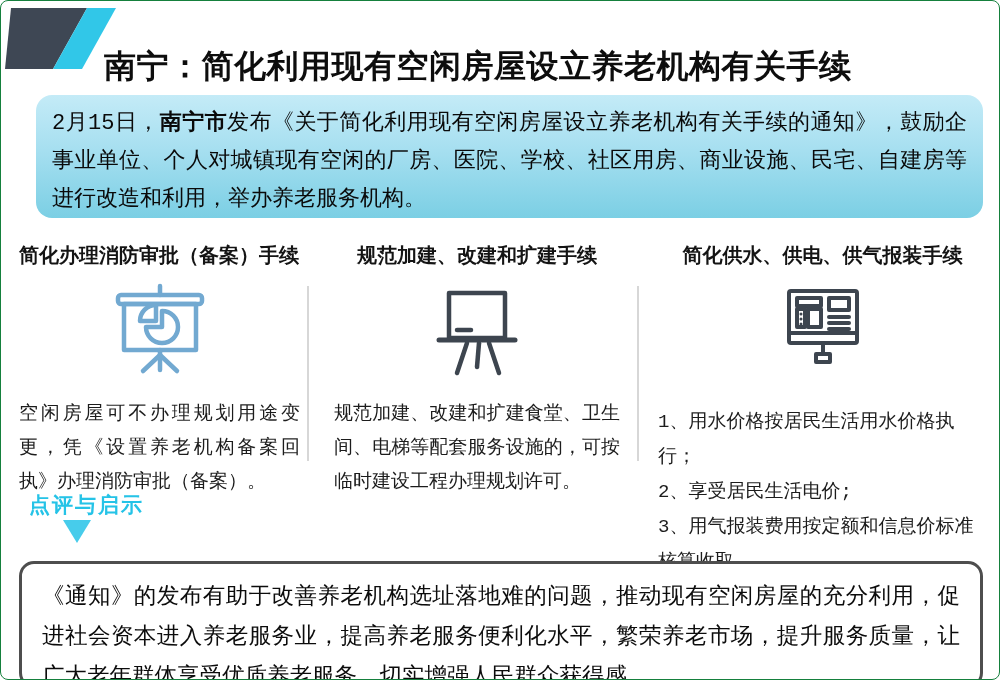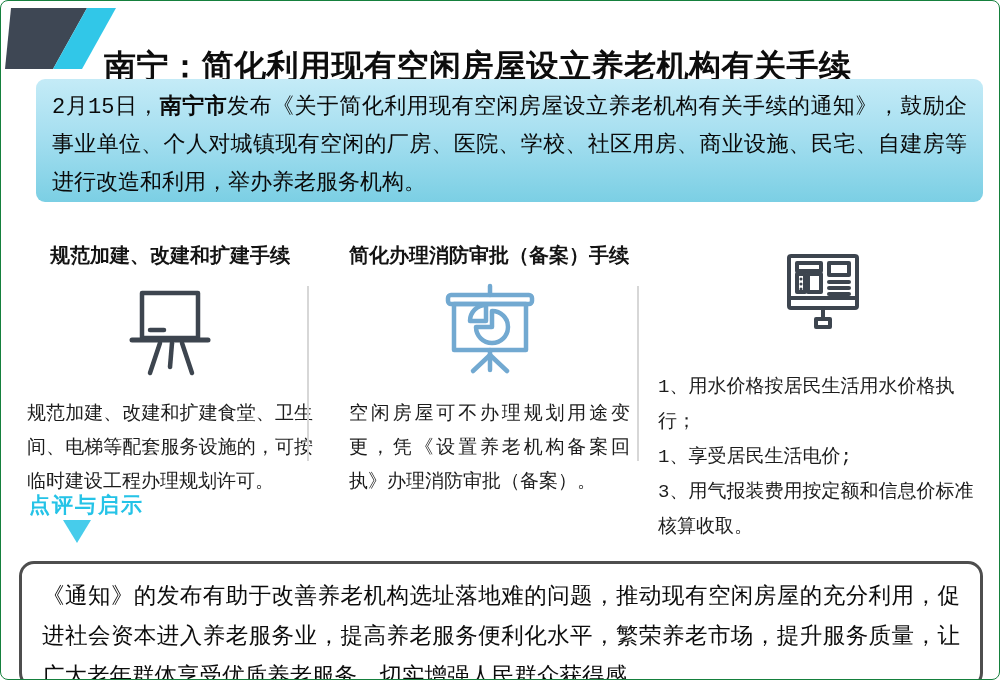--- a/index.html
+++ b/index.html
@@ -16,23 +16,23 @@
   }
   
   .deco{position:absolute;left:0;top:3px;}
   .page-title{
     position:absolute;left:103px;top:23px;
     font-size:32px;font-weight:900;color:#0d0d0d;
     letter-spacing:0.5px;white-space:nowrap;
   }
   
   .intro-box{
-    position:absolute;left:35px;top:78px;width:947px;height:123px;
+    position:absolute;left:35px;top:94px;width:947px;height:123px;
     box-sizing:border-box;
-    border-radius:9px;
+    border-radius:16px;
     background:linear-gradient(180deg,#c4ebf7 0%,#a6dff0 45%,#7bcfe4 100%);
     padding:10px 16px;
     font-size:22px;line-height:38px;color:#0a0a0a;
     text-align:justify;
   }
   .intro-box .city{font-weight:900;}
   
   .columns{
     position:absolute;left:0;top:233px;width:1000px;height:260px;
     display:flex;
@@ -91,74 +91,75 @@
   </svg>
 
   <h1 class="page-title">南宁：简化利用现有空闲房屋设立养老机构有关手续</h1>
 
   <div class="intro-box"><span>2月15日，</span><span class="city">南宁市</span><span>发布《关于简化利用现有空闲房屋设立养老机构有关手续的通知》，鼓励企事业单位、个人对城镇现有空闲的厂房、医院、学校、社区用房、商业设施、民宅、自建房等进行改造和利用，举办养老服务机构。</span></div>
 
   <div class="columns">
     <div class="v-divider d1"></div>
     <div class="v-divider d2"></div>
 
-    <div class="col col-2">
-      <div class="col-title">规范加建、改建和扩建手续</div>
-      <div class="icon-wrap">
-        <svg width="100" height="100" viewBox="0 0 100 100" fill="none" stroke="#3d454f" stroke-width="4.5" stroke-linecap="round" stroke-linejoin="round">
-          <rect x="22" y="10" width="56" height="45"></rect>
-          <line x1="30" y1="47" x2="44" y2="47"></line>
-          <line x1="12" y1="57" x2="88" y2="57" stroke-width="5"></line>
-          <line x1="40" y1="60" x2="30" y2="90"></line>
-          <line x1="62" y1="60" x2="72" y2="90"></line>
-          <line x1="52" y1="60" x2="50" y2="84"></line>
-        </svg>
-      </div>
-      <div class="col-body">规范加建、改建和扩建食堂、卫生间、电梯等配套服务设施的，可按临时建设工程办理规划许可。</div>
-    </div>
-
     <div class="col col-1">
       <div class="col-title">简化办理消防审批（备案）手续</div>
       <div class="icon-wrap">
         <svg width="100" height="100" viewBox="0 0 100 100" fill="none" stroke="#72a9d1" stroke-width="4.5" stroke-linecap="round" stroke-linejoin="round">
           <line x1="50" y1="3" x2="50" y2="12"></line>
           <rect x="8" y="12" width="84" height="9" rx="3"></rect>
           <rect x="14" y="21" width="72" height="46"></rect>
           <path d="M52 44 L52 28 A16 16 0 1 1 36 44 Z"></path>
           <path d="M46 38 L46 22 A16 16 0 0 0 30 38 Z"></path>
           <line x1="50" y1="67" x2="50" y2="87"></line>
           <line x1="50" y1="72" x2="33" y2="88"></line>
           <line x1="50" y1="72" x2="67" y2="88"></line>
         </svg>
       </div>
       <div class="col-body">空闲房屋可不办理规划用途变更，凭《设置养老机构备案回执》办理消防审批（备案）。</div>
     </div>
 
+    <div class="col col-2">
+      <div class="col-title">规范加建、改建和扩建手续</div>
+      <div class="icon-wrap">
+        <svg width="100" height="100" viewBox="0 0 100 100" fill="none" stroke="#3d454f" stroke-width="4.5" stroke-linecap="round" stroke-linejoin="round">
+          <rect x="22" y="10" width="56" height="45"></rect>
+          <line x1="30" y1="47" x2="44" y2="47"></line>
+          <line x1="12" y1="57" x2="88" y2="57" stroke-width="5"></line>
+          <line x1="40" y1="60" x2="30" y2="90"></line>
+          <line x1="62" y1="60" x2="72" y2="90"></line>
+          <line x1="52" y1="60" x2="50" y2="84"></line>
+        </svg>
+      </div>
+      <div class="col-body">规范加建、改建和扩建食堂、卫生间、电梯等配套服务设施的，可按临时建设工程办理规划许可。</div>
+    </div>
+
     <div class="col col-3">
+      <div class="col-title">简化供水、供电、供气报装手续</div>
       <div class="icon-wrap">
         <svg width="100" height="100" viewBox="0 0 100 100" fill="none" stroke="#3d454f" stroke-width="4" stroke-linecap="round" stroke-linejoin="round">
           <rect x="16" y="8" width="68" height="52" rx="2"></rect>
           <line x1="16" y1="50" x2="84" y2="50"></line>
           <rect x="24" y="15" width="24" height="8"></rect>
           <rect x="24" y="26" width="8" height="18"></rect>
           <line x1="28" y1="31" x2="28" y2="31" stroke-width="3"></line>
           <line x1="28" y1="36" x2="28" y2="36" stroke-width="3"></line>
           <line x1="28" y1="41" x2="28" y2="41" stroke-width="3"></line>
           <rect x="35" y="26" width="13" height="18"></rect>
           <rect x="56" y="15" width="20" height="12"></rect>
           <line x1="56" y1="34" x2="76" y2="34"></line>
           <line x1="56" y1="40" x2="76" y2="40"></line>
           <line x1="56" y1="46" x2="76" y2="46"></line>
           <line x1="50" y1="60" x2="50" y2="71"></line>
           <rect x="43" y="71" width="14" height="8"></rect>
         </svg>
       </div>
       <div class="col-body">
         <div class="num-item">1、用水价格按居民生活用水价格执行；</div>
-        <div class="num-item">1、享受居民生活电价;</div>
+        <div class="num-item">2、享受居民生活电价;</div>
         <div class="num-item">3、用气报装费用按定额和信息价标准核算收取。</div>
       </div>
     </div>
   </div>
 
   <div class="review-label">点评与启示</div>
   <div class="review-triangle"></div>
 
   <div class="summary-box">
     <span>《通知》的发布有助于改善养老机构选址落地难的问题，推动现有空闲房屋的充分利用，促进社会资本进入养老服务业，提高养老服务便利化水平，繁荣养老市场，提升服务质量，让广大老年群体享受优质养老服务，切实增强人民群众获得感。</span>

